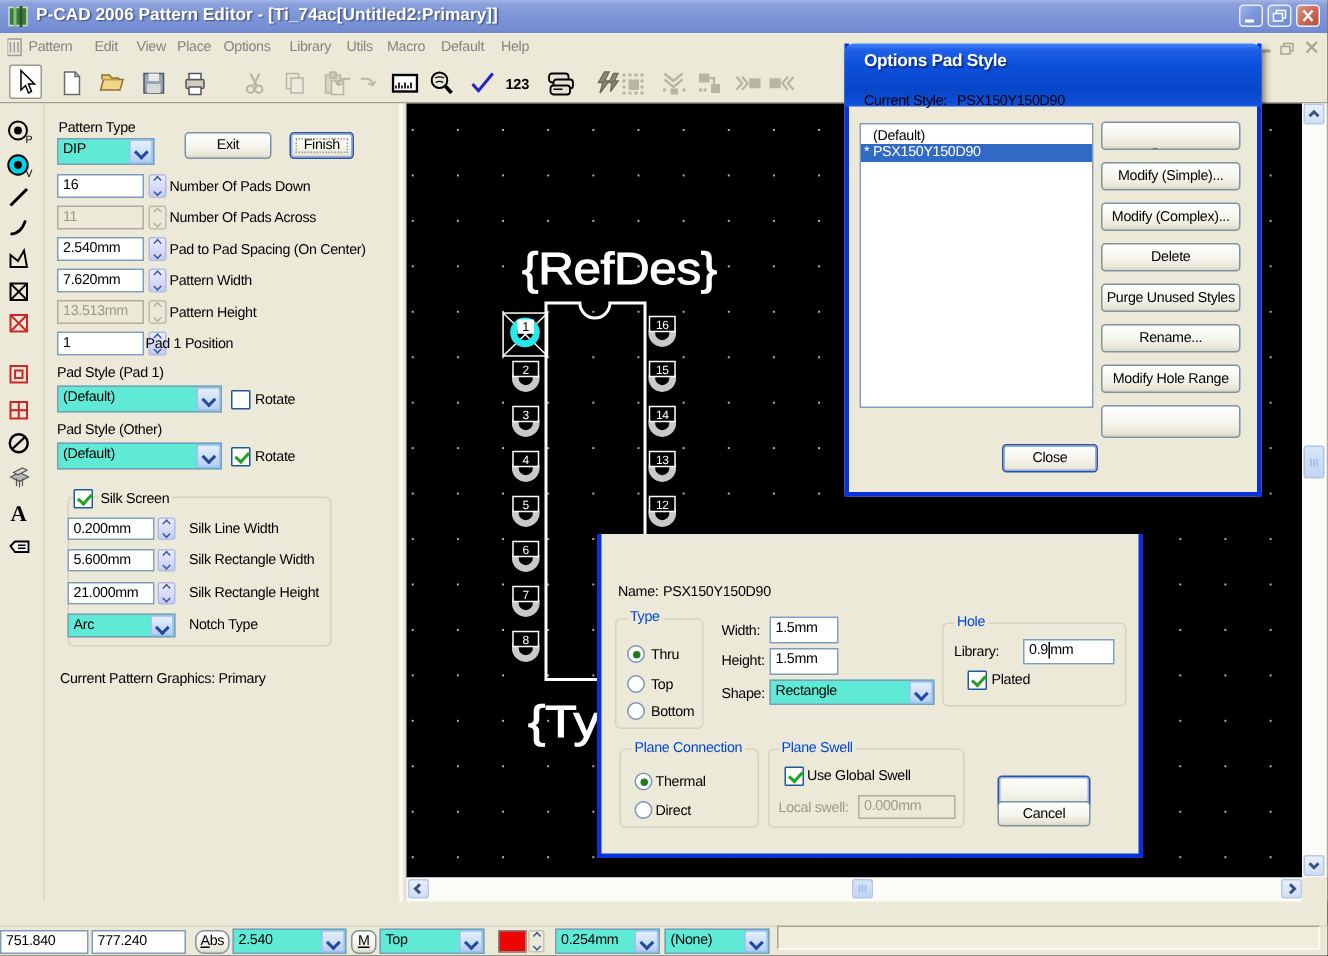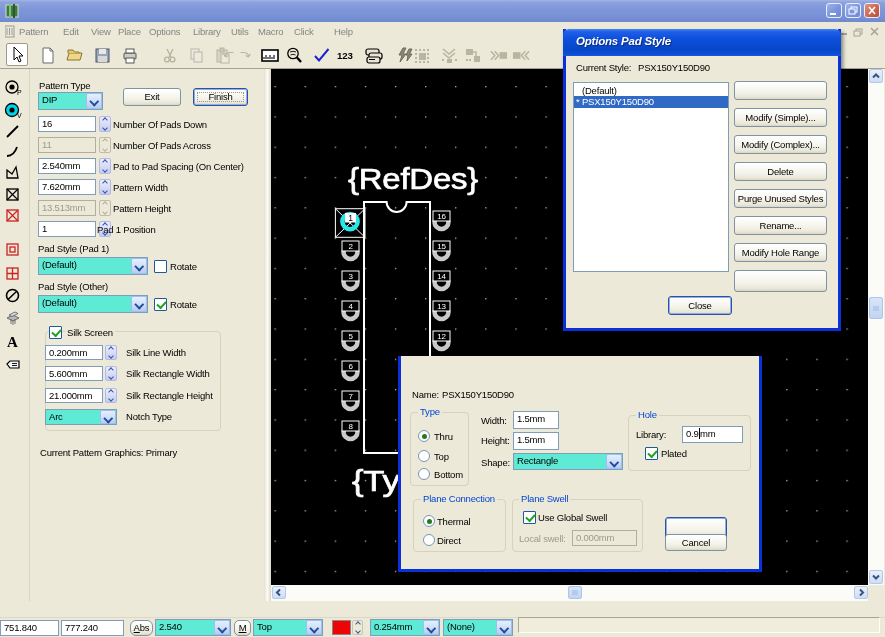--- a/index.html
+++ b/index.html
@@ -78,30 +78,31 @@
 .radio { position:absolute; width:12px; height:12px; border-radius:50%; background:#fff; border:1px solid #7A94B4; }
 .radio.sel:after { content:""; position:absolute; left:2.5px; top:2.5px; width:5px; height:5px; border-radius:50%; background:#217A21; }
 .glabel { color:#0046D5; }
 .group { position:absolute; border:1px solid #D5D2BF; border-radius:4px; }
 .lbl { position:absolute; white-space:nowrap; }
 
 
 .dialog { position:absolute; background:#ECE9D8;
   border-left:3px solid #0831D9; border-right:3px solid #0831D9; border-bottom:3px solid #0831D9;
   box-shadow:2px 3px 4px rgba(0,0,0,0.45); }
-.dtitle { position:absolute; left:-3px; right:-3px; top:0; height:27px; border-radius:6px 6px 0 0;
-  background:linear-gradient(180deg,#4287F5 0%,#205FE8 10%,#0D50DC 35%,#0846C8 75%,#0C4FD8 95%,#1A5AE0 100%);font-style:italic; }
+.dtitle { position:absolute; left:-3px; right:-3px; top:0; height:42px; border-radius:6px 6px 0 0;
+  background:linear-gradient(180deg,#4287F5 0%,#205FE8 10%,#0D50DC 35%,#0846C8 75%,#0C4FD8 95%,#1A5AE0 100%); }
 .dtitle span { position:absolute; left:13px; top:6px; color:#fff; font-weight:bold; font-size:11.5px;
   text-shadow:1px 1px 1px #0A2A7A; }
 </style>
 </head>
 <body>
 <div id="root">
 
   <div id="titlebar" class="abs"></div>
+  <div class="abs" id="titletext">P-CAD 2006 Pattern Editor - [Ti_74ac[Untitled2:Primary]]</div>
   <svg class="abs" style="left:4px;top:3px" width="16" height="16">
     <rect x="2" y="2" width="12" height="12" fill="#3E7A3E" stroke="#CFE0CF" stroke-width="1"></rect>
     <rect x="5" y="1" width="2" height="14" fill="#7FBF7F"></rect>
     <rect x="9" y="1" width="2" height="14" fill="#2A5A2A"></rect>
   </svg>
   <div class="abs capbtn capblue" style="left:826px">
       <svg width="14" height="13">
         <rect x="3" y="9" width="6" height="2" fill="#fff"></rect>
       </svg>
     </div>
@@ -125,21 +126,21 @@
         <line x1="7" y1="3" x2="7" y2="10" stroke="#9a9a9a"></line>
       </svg>
     <span class="mi" style="left:19px">Pattern</span>
     <span class="mi" style="left:63px">Edit</span>
     <span class="mi" style="left:91px">View</span>
     <span class="mi" style="left:118px">Place</span>
     <span class="mi" style="left:149px">Options</span>
     <span class="mi" style="left:193px">Library</span>
     <span class="mi" style="left:231px">Utils</span>
     <span class="mi" style="left:258px">Macro</span>
-    <span class="mi" style="left:294px">Click</span>
+    <span class="mi" style="left:294px">Default</span>
     <span class="mi" style="left:334px">Help</span>
     <svg class="abs" style="left:840px;top:5px" width="45" height="10">
       <rect x="1" y="6" width="6" height="2" fill="#A8A494"></rect>
       <rect x="16" y="2" width="6" height="5" fill="none" stroke="#A8A494"></rect>
       <rect x="14" y="4" width="6" height="5" fill="#ECE9D8" stroke="#A8A494"></rect>
       <path d="M31 1 L38 8 M38 1 L31 8" stroke="#A8A494" stroke-width="1.5"></path>
     </svg>
   </div>
 
   <div id="toolbar" class="abs"></div>
@@ -303,21 +304,21 @@
     </svg>
 
   <div id="panel" class="abs"></div>
   <div id="panelsep" class="abs"></div>
   <span class="abs lbl" style="left:39px;top:80px">Pattern Type</span>
   <div class="combo" style="left:38px;top:92px;width:65px;height:18px">
       <span class="cv">DIP</span>
       <span class="ca"></span>
     </div>
   <div class="btn" style="left:123px;top:88px;width:58px;height:18px;padding-top:2px">Exit</div>
-  <div class="btn def" style="left:193px;top:88px;width:55px;height:18px;padding-top:2px">Finish<span style="position:absolute;left:3px;top:3px;right:3px;bottom:3px;border:1px dotted #9a9a8a"></span></div>
+  <div class="btn def" style="left:193px;top:88px;width:43px;height:18px;padding-top:2px">Finish<span style="position:absolute;left:3px;top:3px;right:3px;bottom:3px;border:1px dotted #9a9a8a"></span></div>
 
   <div class="tb" style="left:38px;top:116px;width:58px;height:16px">16</div>
   <div class="spin" style="left:99px;top:116px;height:16px"></div>
   <span class="abs lbl" style="left:113px;top:119px">Number Of Pads Down</span>
 
   <div class="tb dis" style="left:38px;top:137px;width:58px;height:16px">11</div>
   <div class="spin dis" style="left:99px;top:137px;height:16px"></div>
   <span class="abs lbl" style="left:113px;top:140px">Number Of Pads Across</span>
 
   <div class="tb" style="left:38px;top:158px;width:58px;height:16px">2.540mm</div>

